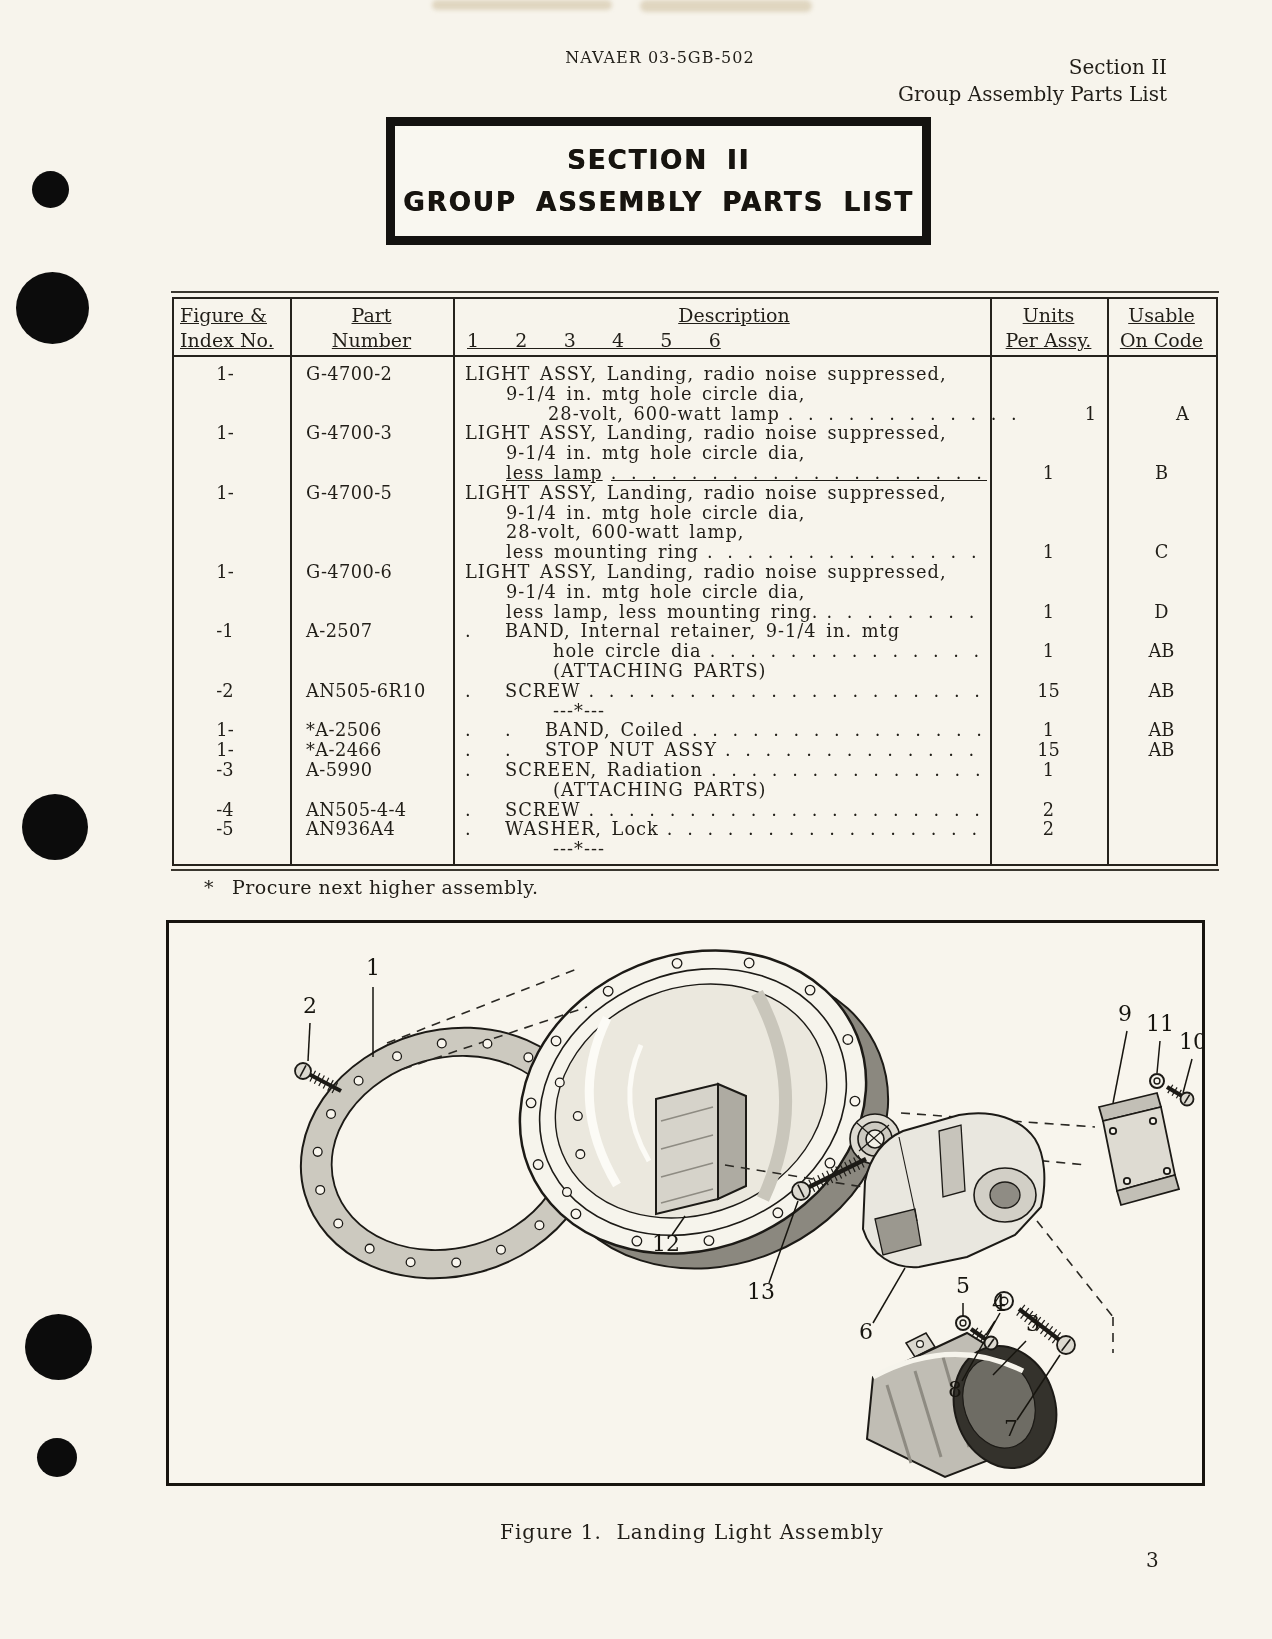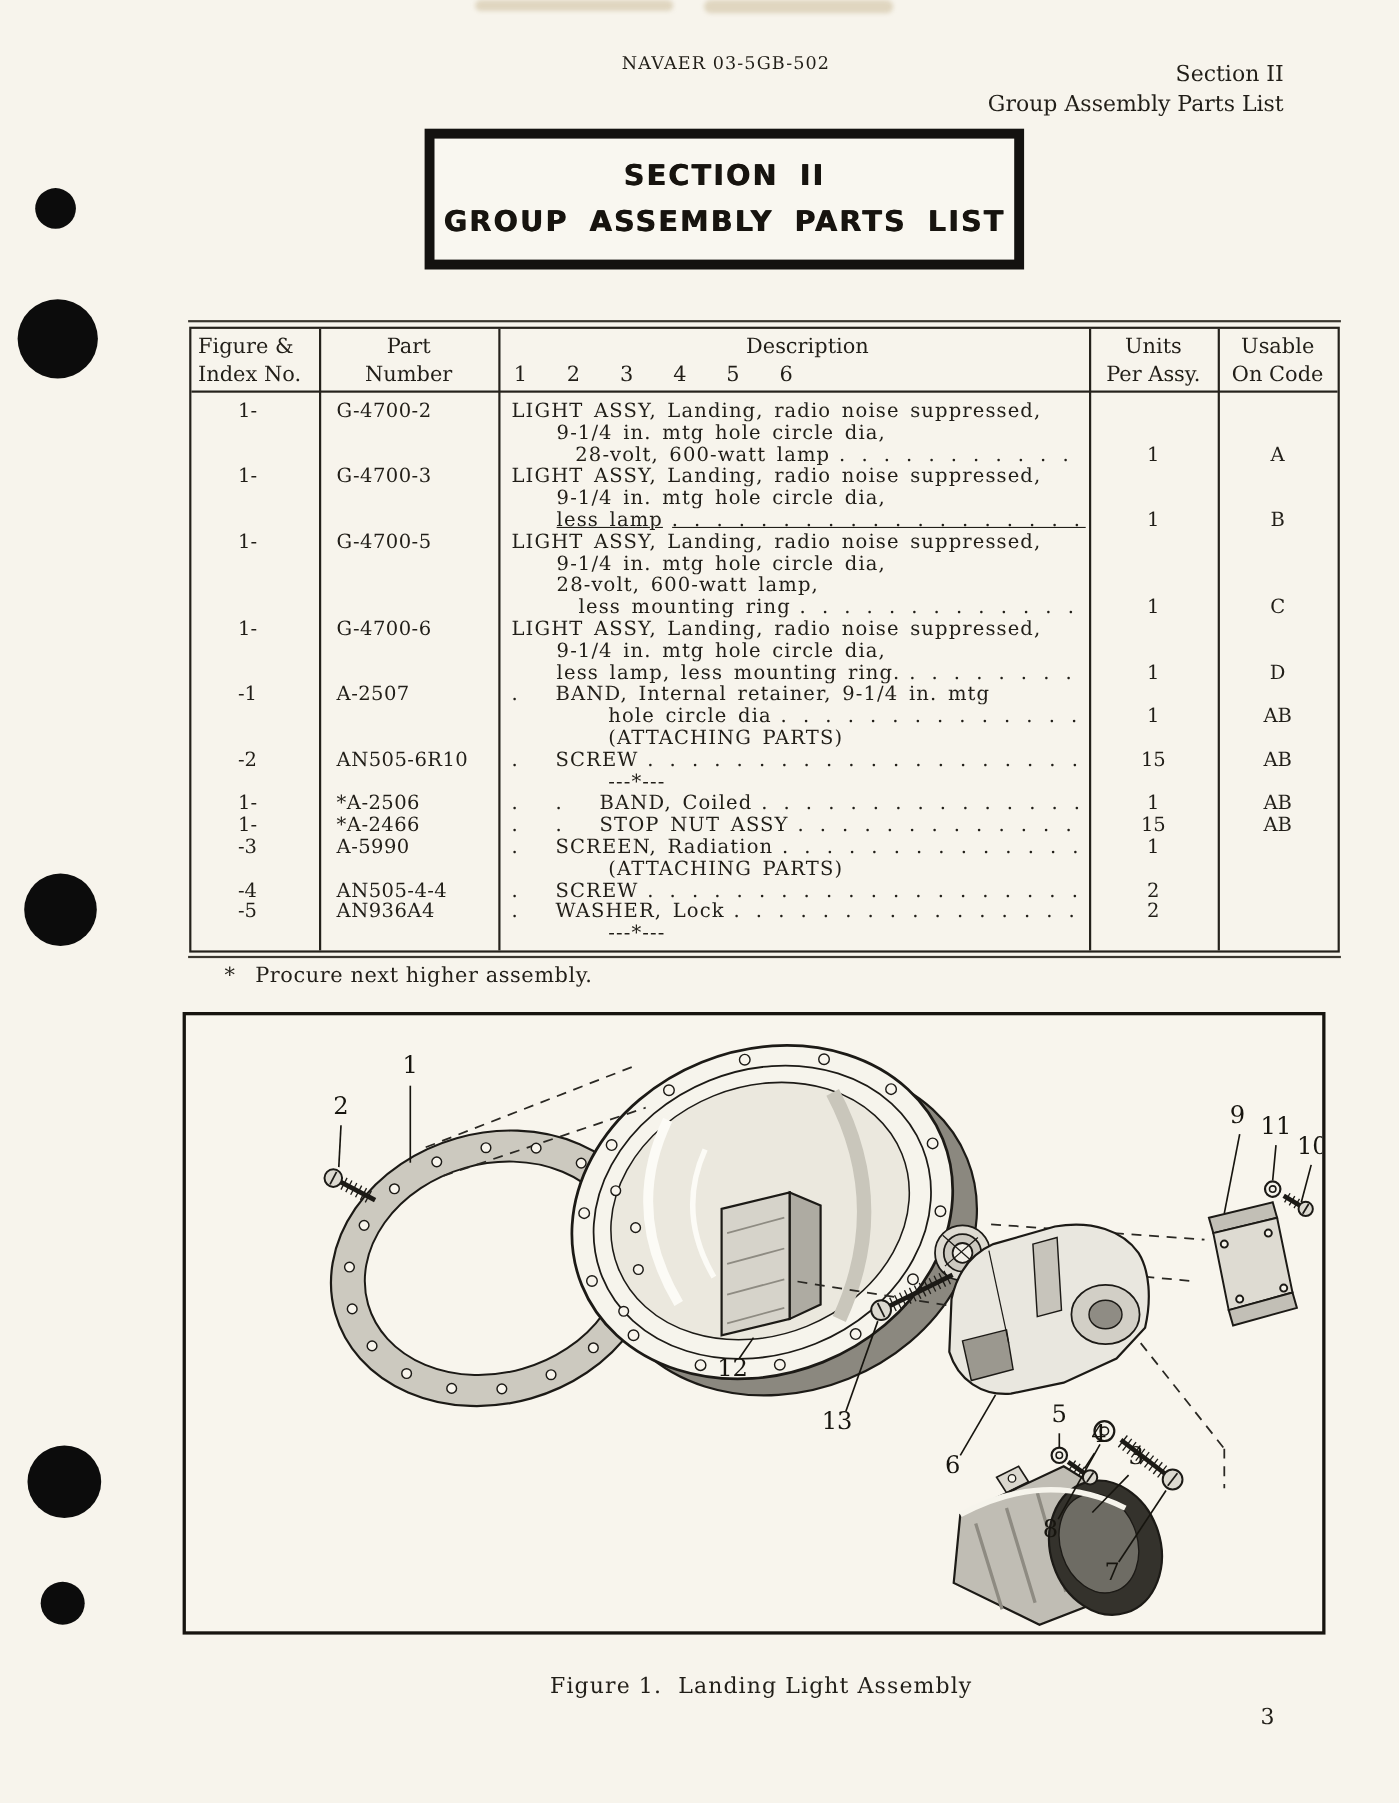--- a/index.html
+++ b/index.html
@@ -19,21 +19,21 @@
   .title-line{font-family:"DejaVu Sans","Liberation Sans",sans-serif;font-weight:bold;
     font-size:26px;letter-spacing:2px;word-spacing:8px;color:#17140f;
     text-shadow:0.7px 0 0 currentColor;}
   
   .ptable{position:absolute;left:172px;top:297px;width:1046px;
     border:2.5px solid #25221c;box-sizing:border-box;}
   .ptable .topline{position:absolute;left:-3px;top:-8px;width:1048px;height:2px;background:#3a372f;}
   .ptable .botline{position:absolute;left:-3px;bottom:-7px;width:1048px;height:1.6px;background:#3a372f;}
   .vline{position:absolute;top:0;bottom:0;width:2px;background:#25221c;}
   .thead{display:flex;height:58px;box-sizing:border-box;border-bottom:2.5px solid #25221c;
-    font-size:19px;line-height:25px;padding-top:4px;}
+    font-size:19px;line-height:25px;padding-top:4px;text-decoration:underline;}
   .th{box-sizing:border-box;}
   .thc{text-align:center;}
   .tbody{padding-top:7px;padding-bottom:5px;}
   .tline{display:flex;height:19.8px;line-height:19.8px;font-size:17.8px;}
   .lc1{width:116px;text-align:center;padding-right:14px;box-sizing:border-box;flex:none;}
   .lc2{width:163px;padding-left:16px;box-sizing:border-box;flex:none;letter-spacing:.4px;}
   .lc3{width:537px;box-sizing:border-box;flex:none;display:flex;align-items:baseline;
     letter-spacing:1px;word-spacing:3px;min-width:0;}
   .lc4{width:117px;text-align:center;box-sizing:border-box;flex:none;}
   .lc5{flex:1;text-align:center;box-sizing:border-box;}
@@ -118,21 +118,21 @@
         <div class="lc2"></div>
         <div class="lc3" style="padding-left: 53px;">
           <span class="dtext">9-1/4 in. mtg hole circle dia,</span>
         </div>
         <div class="lc4"></div>
         <div class="lc5"></div>
       </div>
       <div class="tline">
         <div class="lc1"></div>
         <div class="lc2"></div>
-        <div class="lc3" style="padding-left: 70px;">
+        <div class="lc3" style="padding-left: 53px; margin-left: 42px;">
           <span class="dtext">28-volt, 600-watt lamp</span>
           <span class="leader">. . . . . . . . . . . . . . . . . . . . . . . . . . . . . . . . . . . . . . . . . . . . . . . . . . . . . . . . . . . . </span>
         </div>
         <div class="lc4">1</div>
         <div class="lc5">A</div>
       </div>
       <div class="tline">
         <div class="lc1">1-</div>
         <div class="lc2">G-4700-3</div>
         <div class="lc3" style="padding-left: 12px;">
@@ -183,21 +183,21 @@
         <div class="lc2"></div>
         <div class="lc3" style="padding-left: 53px;">
           <span class="dtext">28-volt, 600-watt lamp,</span>
         </div>
         <div class="lc4"></div>
         <div class="lc5"></div>
       </div>
       <div class="tline">
         <div class="lc1"></div>
         <div class="lc2"></div>
-        <div class="lc3" style="padding-left: 73px;">
+        <div class="lc3" style="padding-left: 53px;">
           <span class="dtext">less mounting ring</span>
           <span class="leader">. . . . . . . . . . . . . . . . . . . . . . . . . . . . . . . . . . . . . . . . . . . . . . . . . . . . . . . . . . . . </span>
         </div>
         <div class="lc4">1</div>
         <div class="lc5">C</div>
       </div>
       <div class="tline">
         <div class="lc1">1-</div>
         <div class="lc2">G-4700-6</div>
         <div class="lc3" style="padding-left: 12px;">

